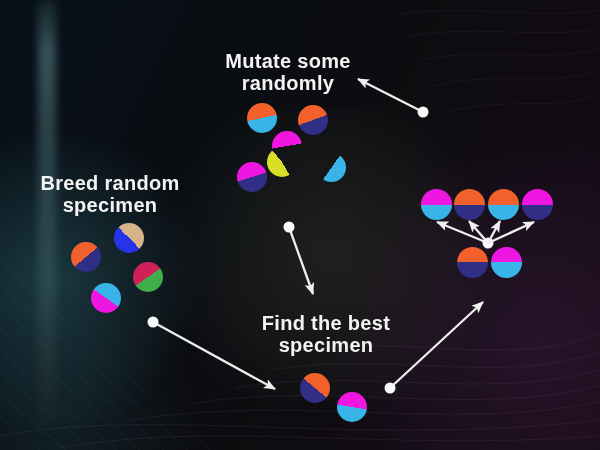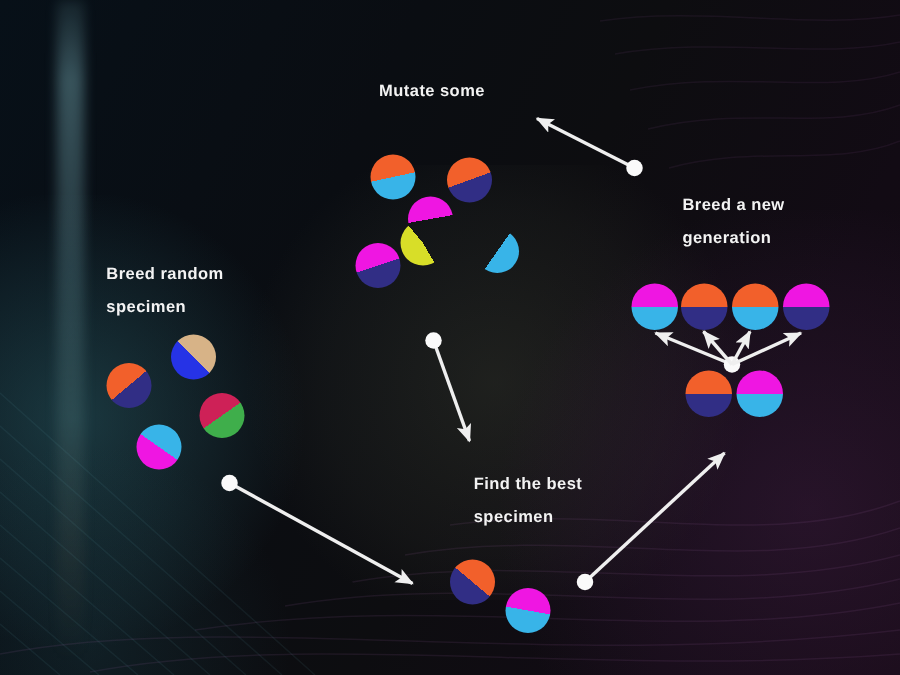--- a/index.html
+++ b/index.html
@@ -16,22 +16,22 @@
     background:radial-gradient(circle,rgba(55,125,135,.38) 0%,rgba(45,100,110,.18) 45%,transparent 70%);}
   .glow-bottomleft{left:-80px;top:300px;width:280px;height:260px;
     background:radial-gradient(circle,rgba(40,95,105,.22) 0%,transparent 70%);}
   .glow-center{left:150px;top:110px;width:360px;height:290px;
     background:radial-gradient(circle,rgba(82,88,70,.26) 0%,rgba(70,75,62,.12) 50%,transparent 72%);}
   .glow-right{left:330px;top:140px;width:420px;height:400px;
     background:radial-gradient(circle,rgba(92,42,96,.28) 0%,rgba(70,32,74,.14) 50%,transparent 72%);}
   .bg-waves{position:absolute;left:0;top:0;pointer-events:none;}
   .stage-label{
     position:absolute;transform:translateX(-50%);
-    color:#f3f3f3;font-size:11px;font-weight:700;letter-spacing:.3px;
-    line-height:22px;text-align:left;white-space:nowrap;z-index:5;}
+    color:#f3f3f3;font-size:20px;font-weight:700;letter-spacing:.3px;
+    line-height:22px;text-align:center;white-space:nowrap;z-index:5;}
   #specimen-layer{position:absolute;left:0;top:0;width:100%;height:100%;z-index:4;}
   .specimen{position:absolute;border-radius:50%;}
   #arrows{position:absolute;left:0;top:0;z-index:3;}
   .arrow-line{stroke:#efefef;stroke-width:2.3;}
   .arrow-dot{fill:#fafafa;}
 </style>
 </head>
 <body>
 
 <div id="canvas">
@@ -113,25 +113,22 @@
       <div class="specimen" style="left: 490.5px; top: 246.5px; width: 31px; height: 31px; background: linear-gradient(rgb(239, 22, 226) 50%, rgb(56, 180, 232) 50%);"></div>
     </div>
 
   <div class="stage-label" style="left:110px;top:172px">
     <div>Breed random</div>
     <div>specimen</div>
   </div>
 
   <div class="stage-label" style="left:288px;top:50px">
     <div>Mutate some</div>
+    <div>randomly</div>
   </div>
 
-  <div class="stage-label" style="left:489px;top:126px">
-    <div>Breed a new</div>
-    <div>generation</div>
-  </div>
 
-  <div class="stage-label" style="left:352px;top:312px">
+  <div class="stage-label" style="left:326px;top:312px">
     <div>Find the best</div>
     <div>specimen</div>
   </div>
 
 </div>
 
 </body></html>

